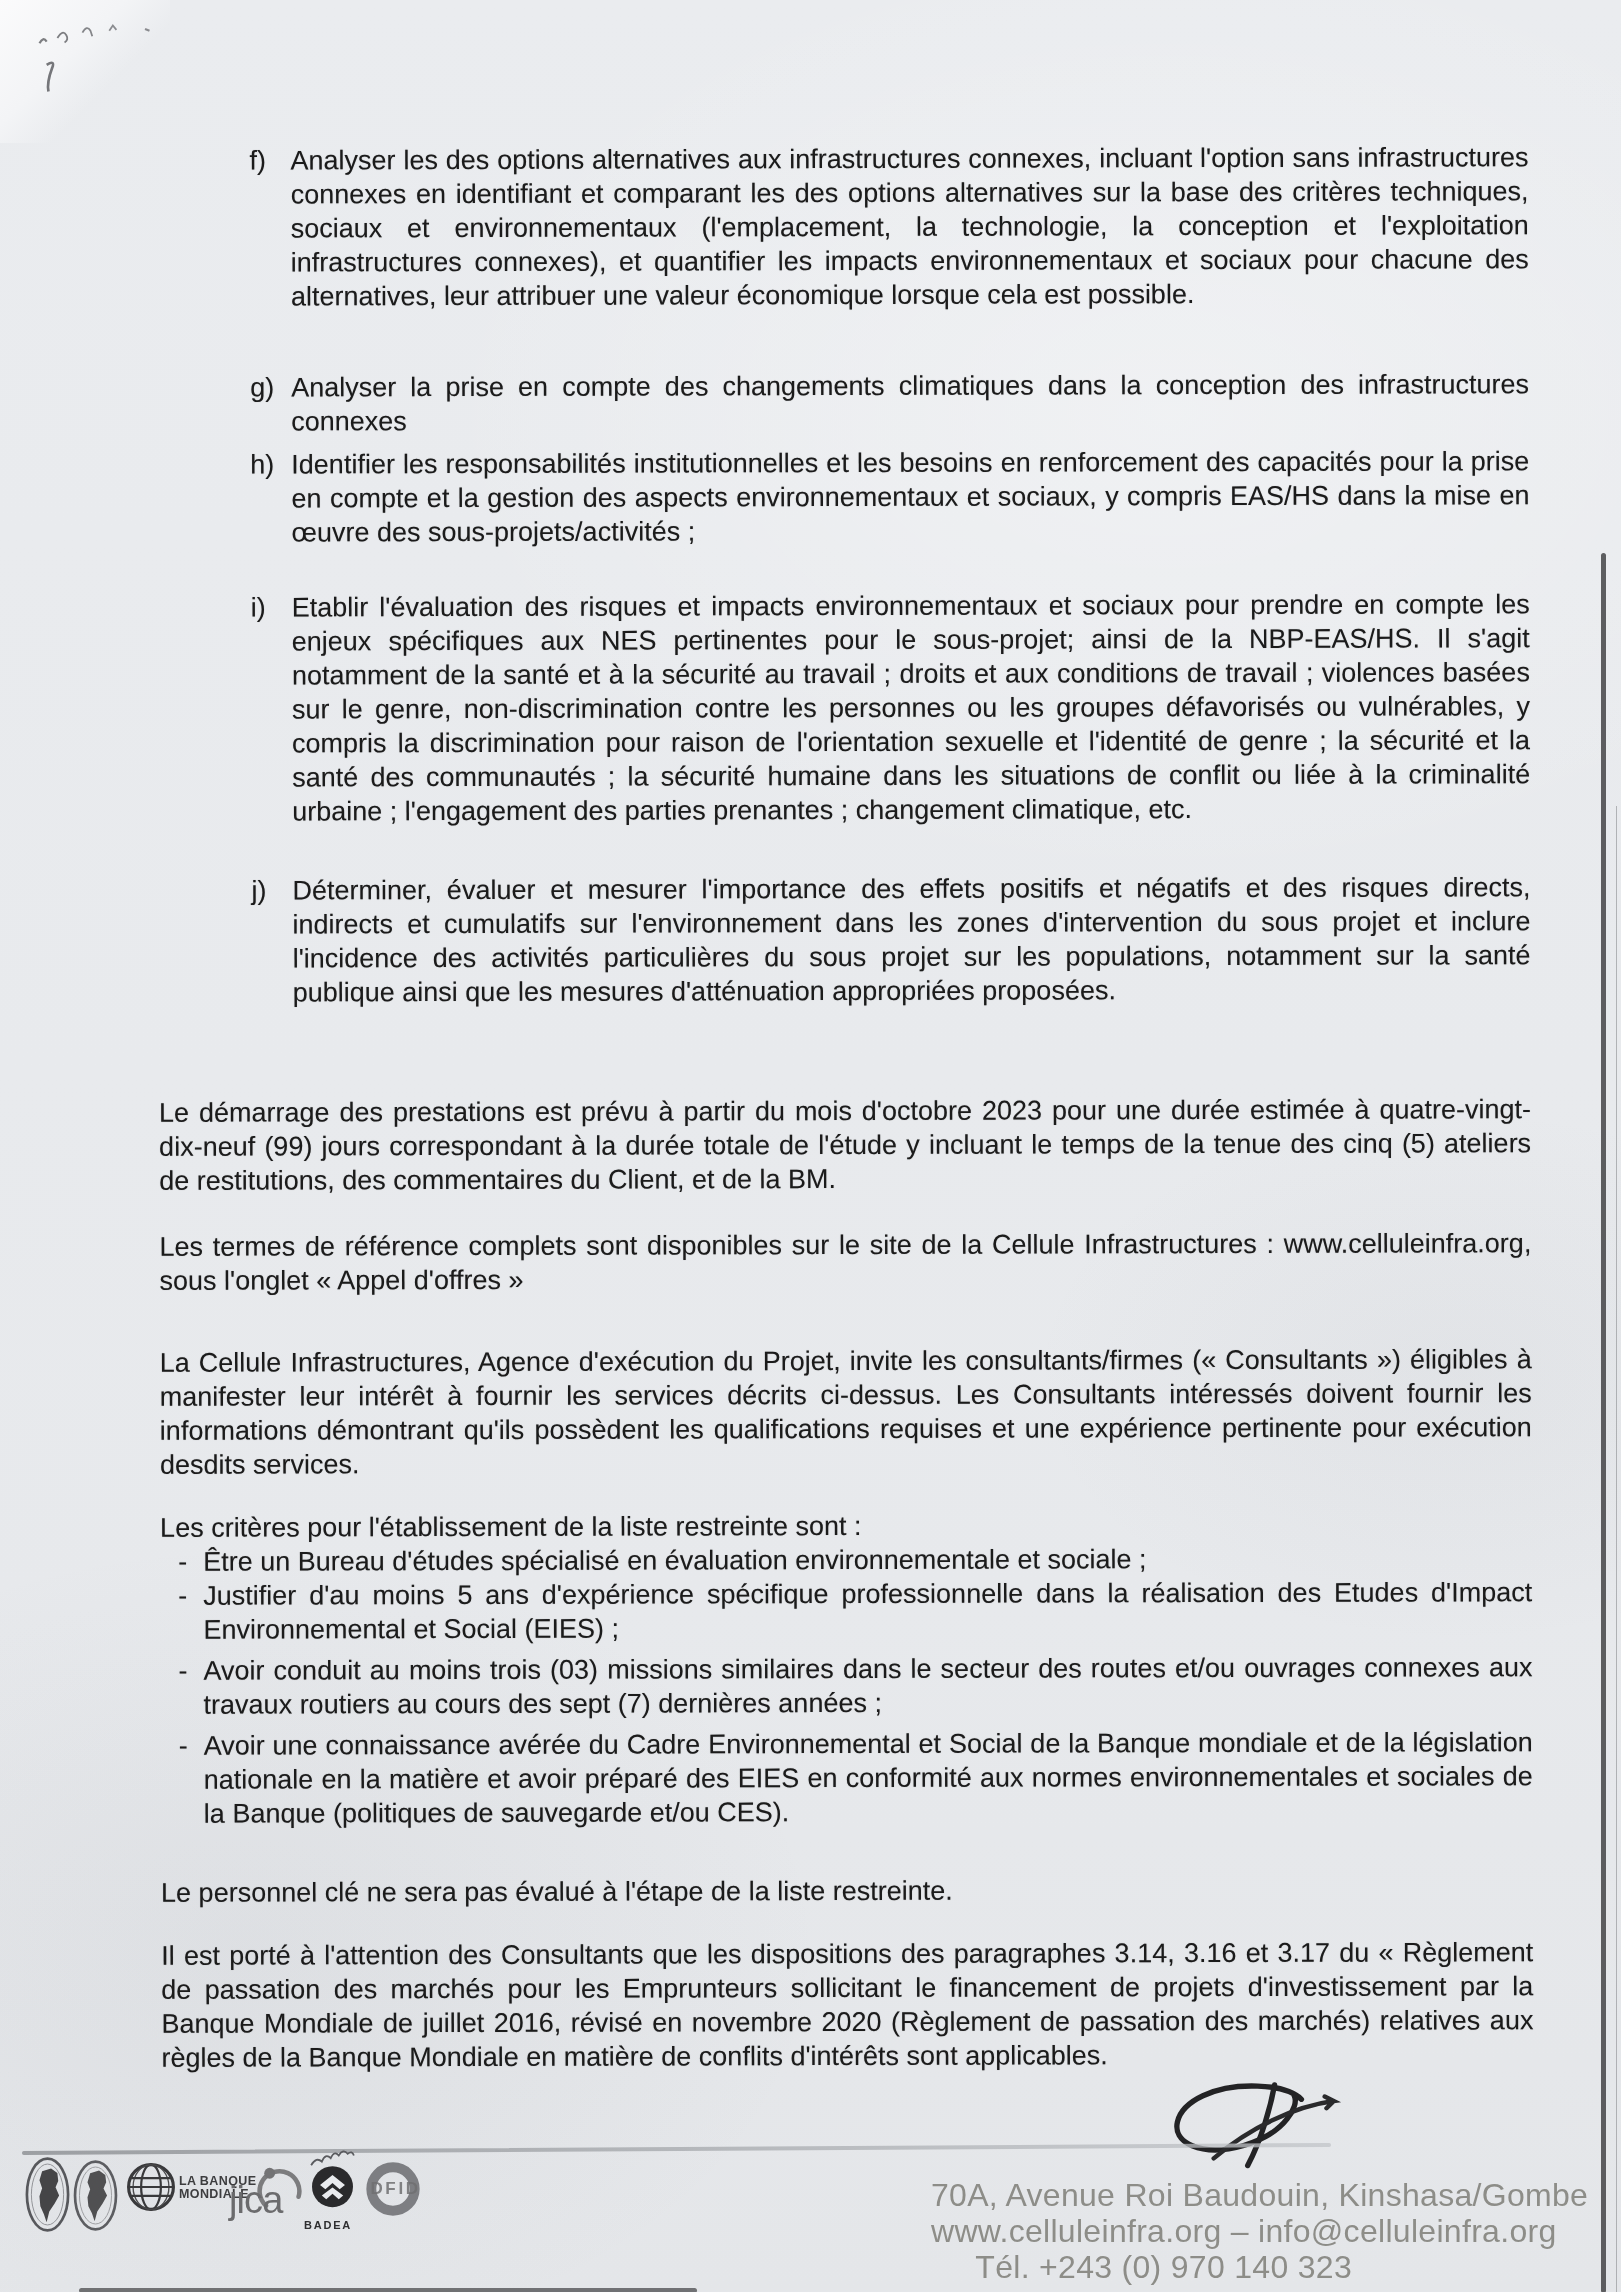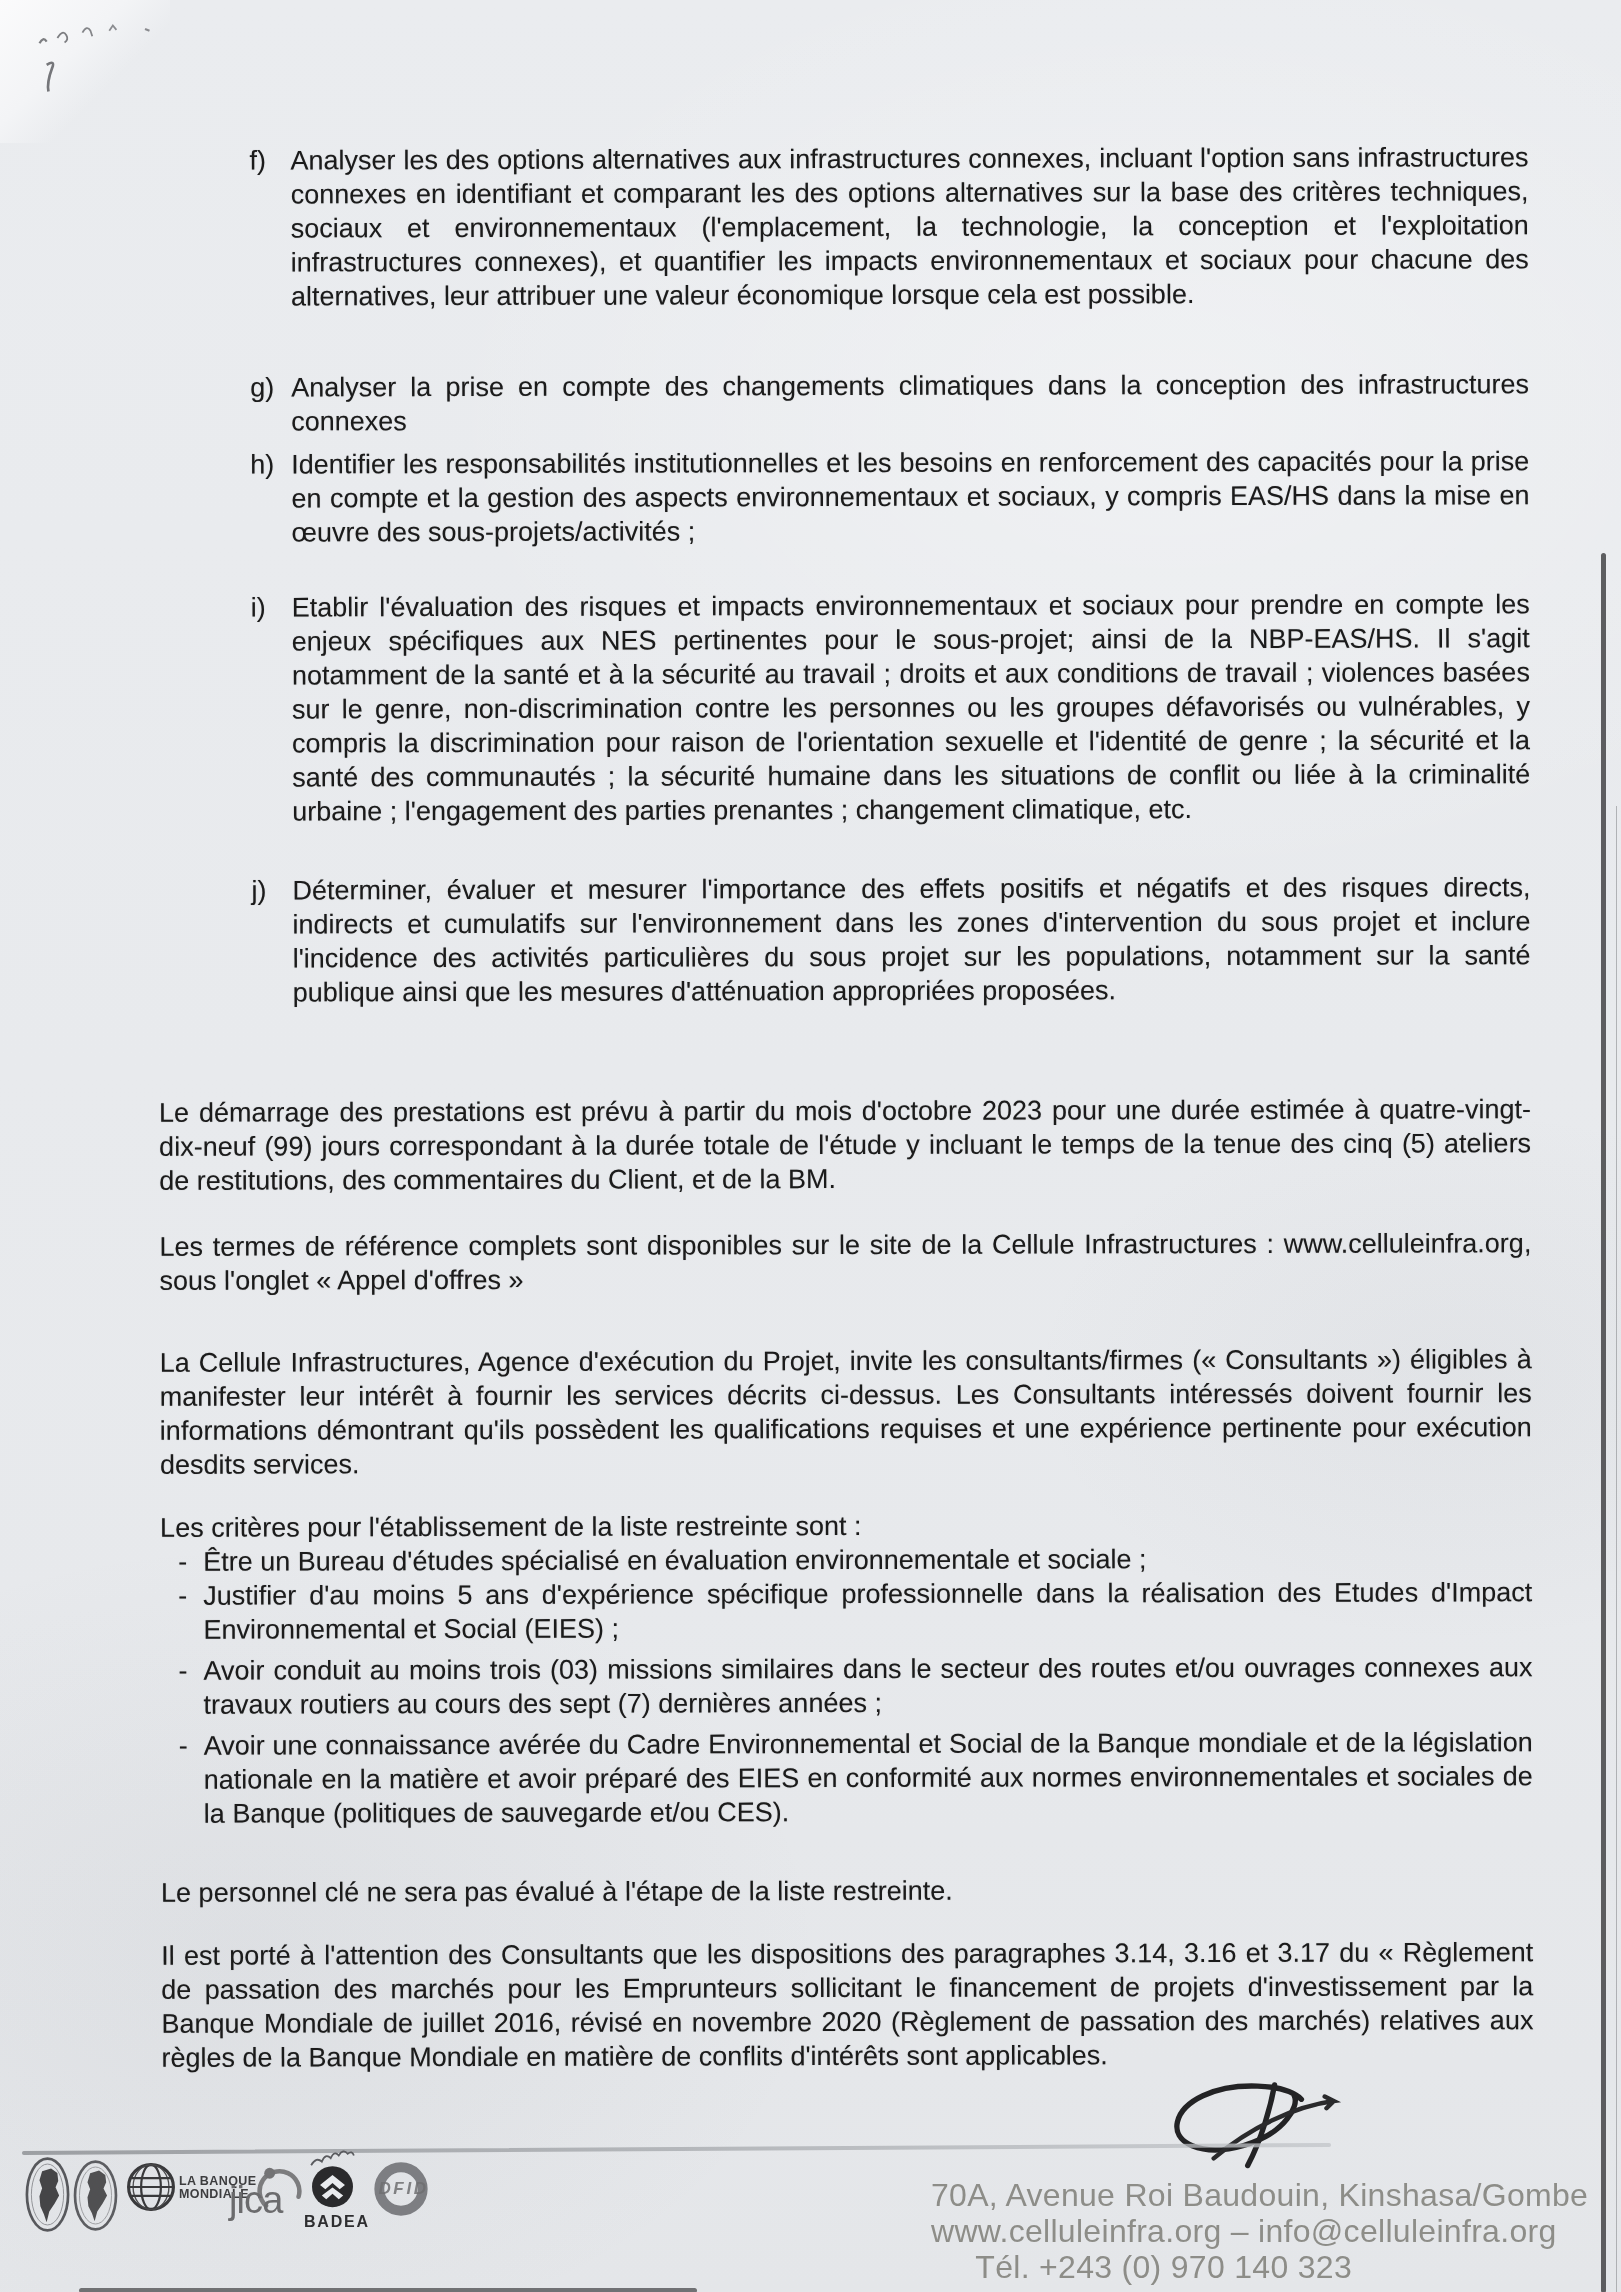--- a/index.html
+++ b/index.html
@@ -69,24 +69,24 @@
     font-size:12.5px;line-height:13.4px;letter-spacing:0.4px;text-align:left;
   }
   .logo-jica{left:229px;top:30px;width:75px;height:56px;}
   .jica-text{
     position:absolute;left:0;bottom:0;font-weight:normal;font-size:38px;color:#6b6b6d;
     letter-spacing:-0.9px;font-family:"Liberation Sans",sans-serif;
   }
   .jica-arc{position:absolute;right:0;top:0;}
   .logo-badea{left:304px;top:12.5px;width:57px;height:82px;text-align:center;}
   .badea-label{
-    position:absolute;left:0;right:16px;bottom:0;font-size:16px;font-weight:bold;
+    position:absolute;left:0;right:16px;bottom:0;font-size:11px;font-weight:bold;
     letter-spacing:1.8px;color:#2e2e30;
   }
-  .logo-dfid{left:373px;top:25px;width:56px;height:56px;font-style:italic;}
+  .logo-dfid{left:365px;top:25px;width:56px;height:56px;}
   .dfid-label{
     position:absolute;left:5.4px;top:18px;font-size:17px;font-weight:bold;color:#6f6f71;
     letter-spacing:2.7px;opacity:.85;
   }
   .address{
     position:absolute;left:931px;top:41px;width:421px;text-align:right;
     color:#8d8d88;font-size:32px;line-height:36px;letter-spacing:0.3px;
   }
   .address div{white-space:nowrap;}
 </style>

